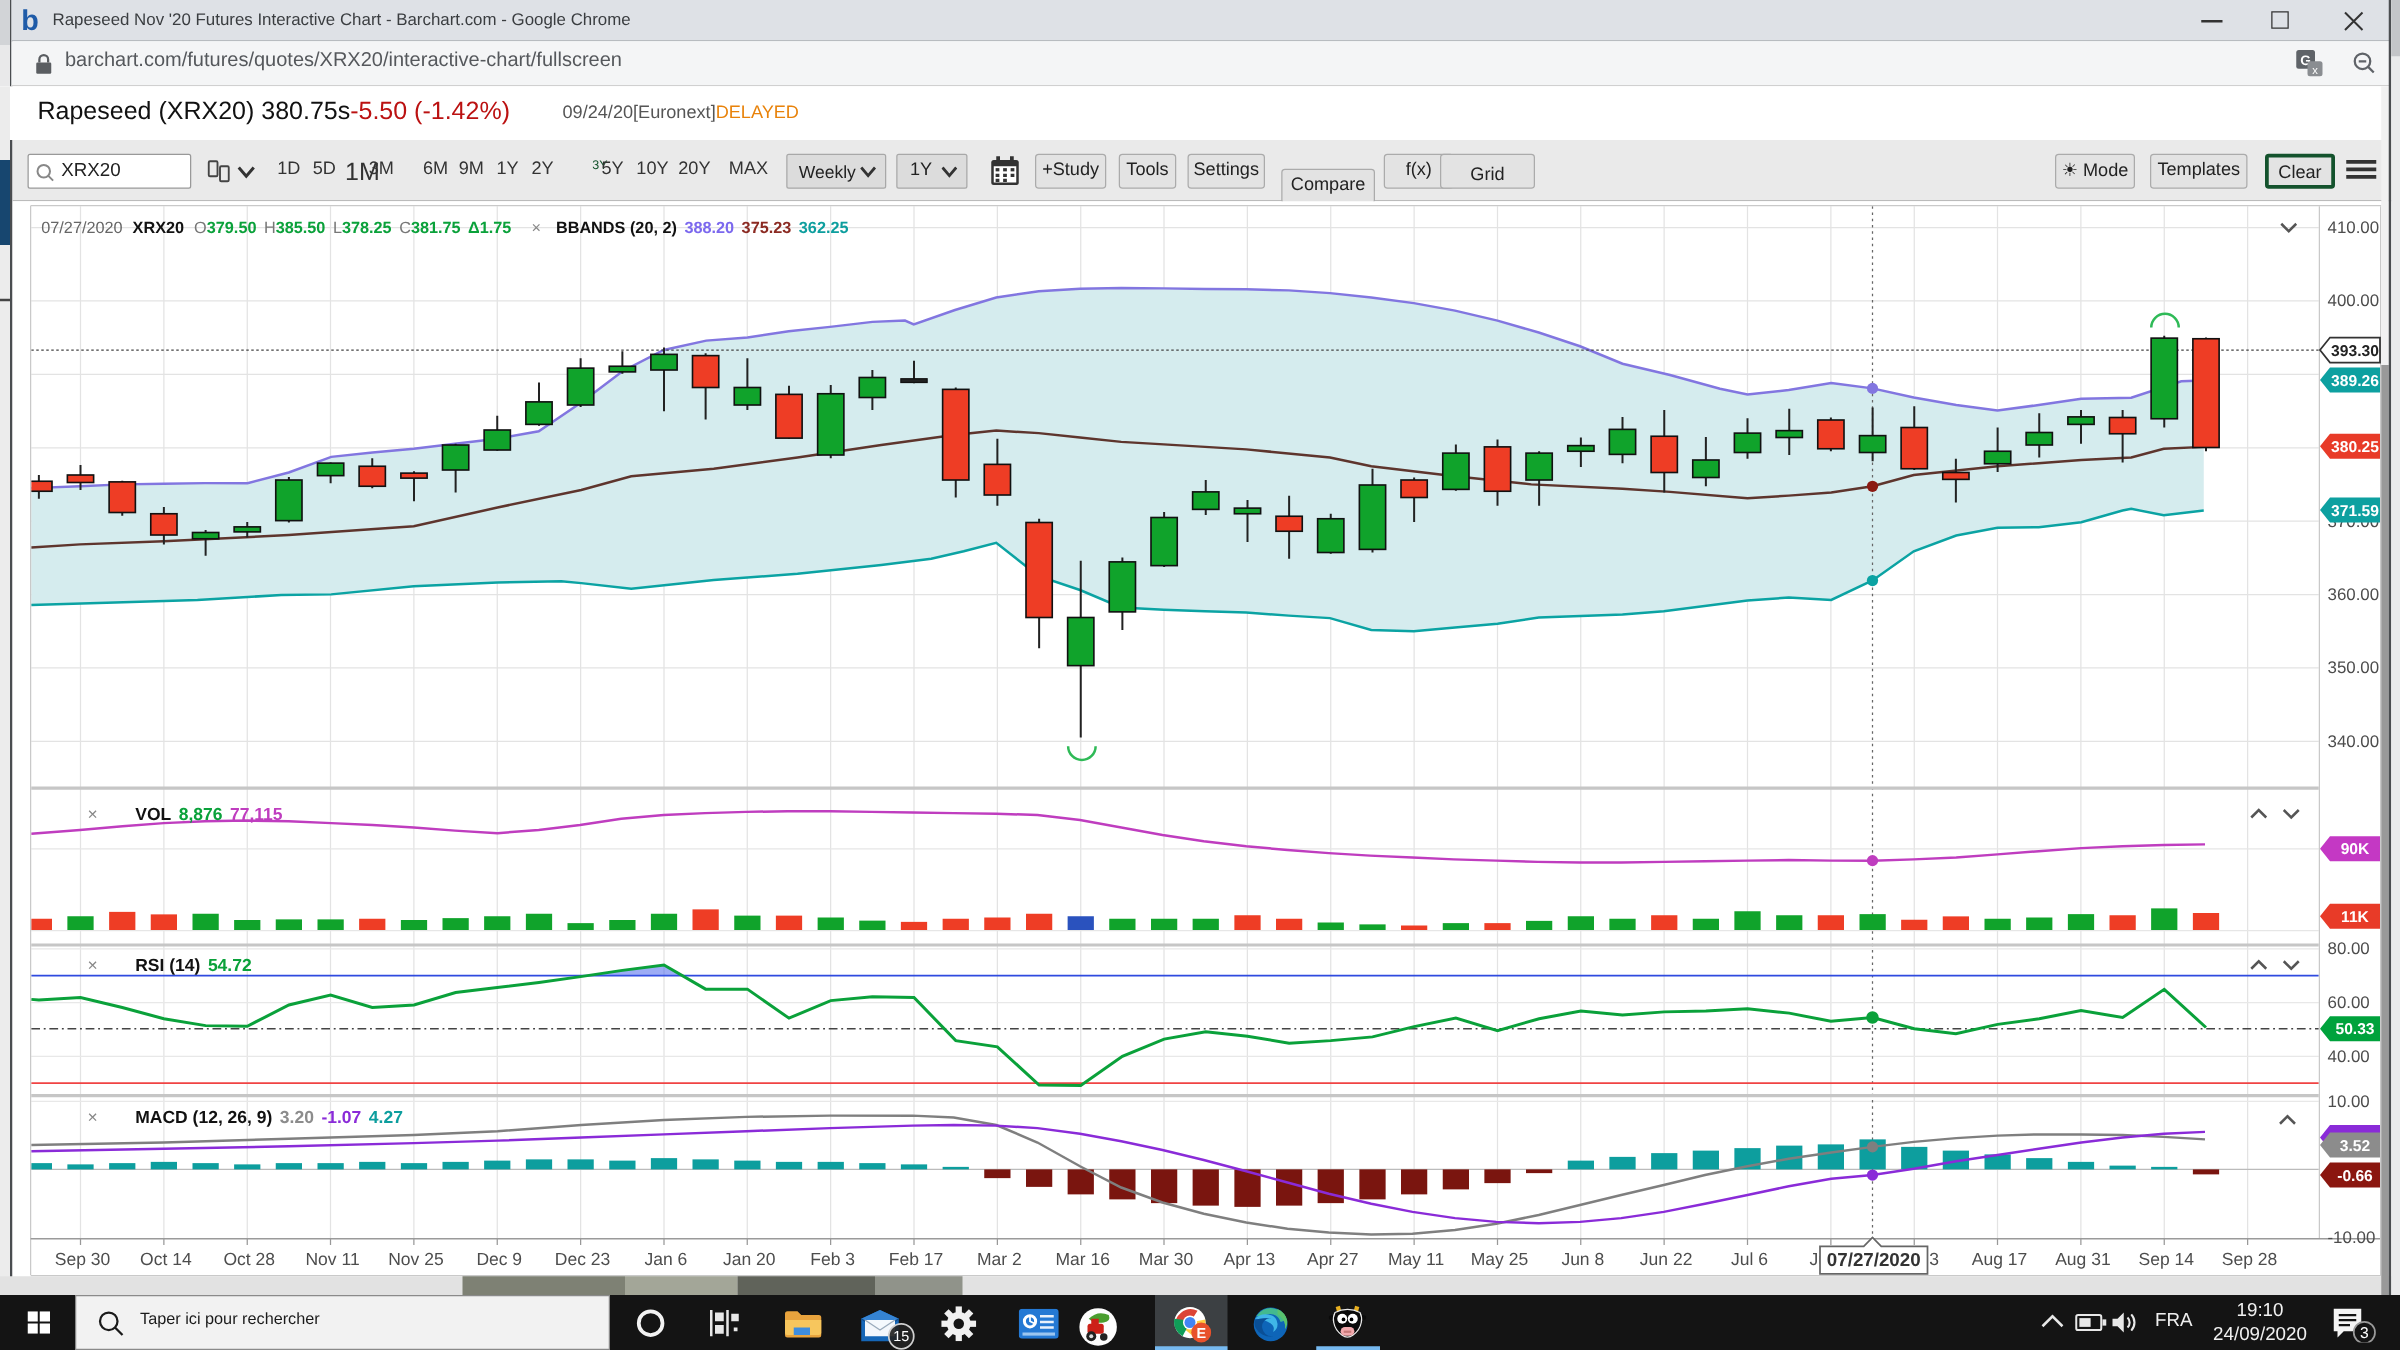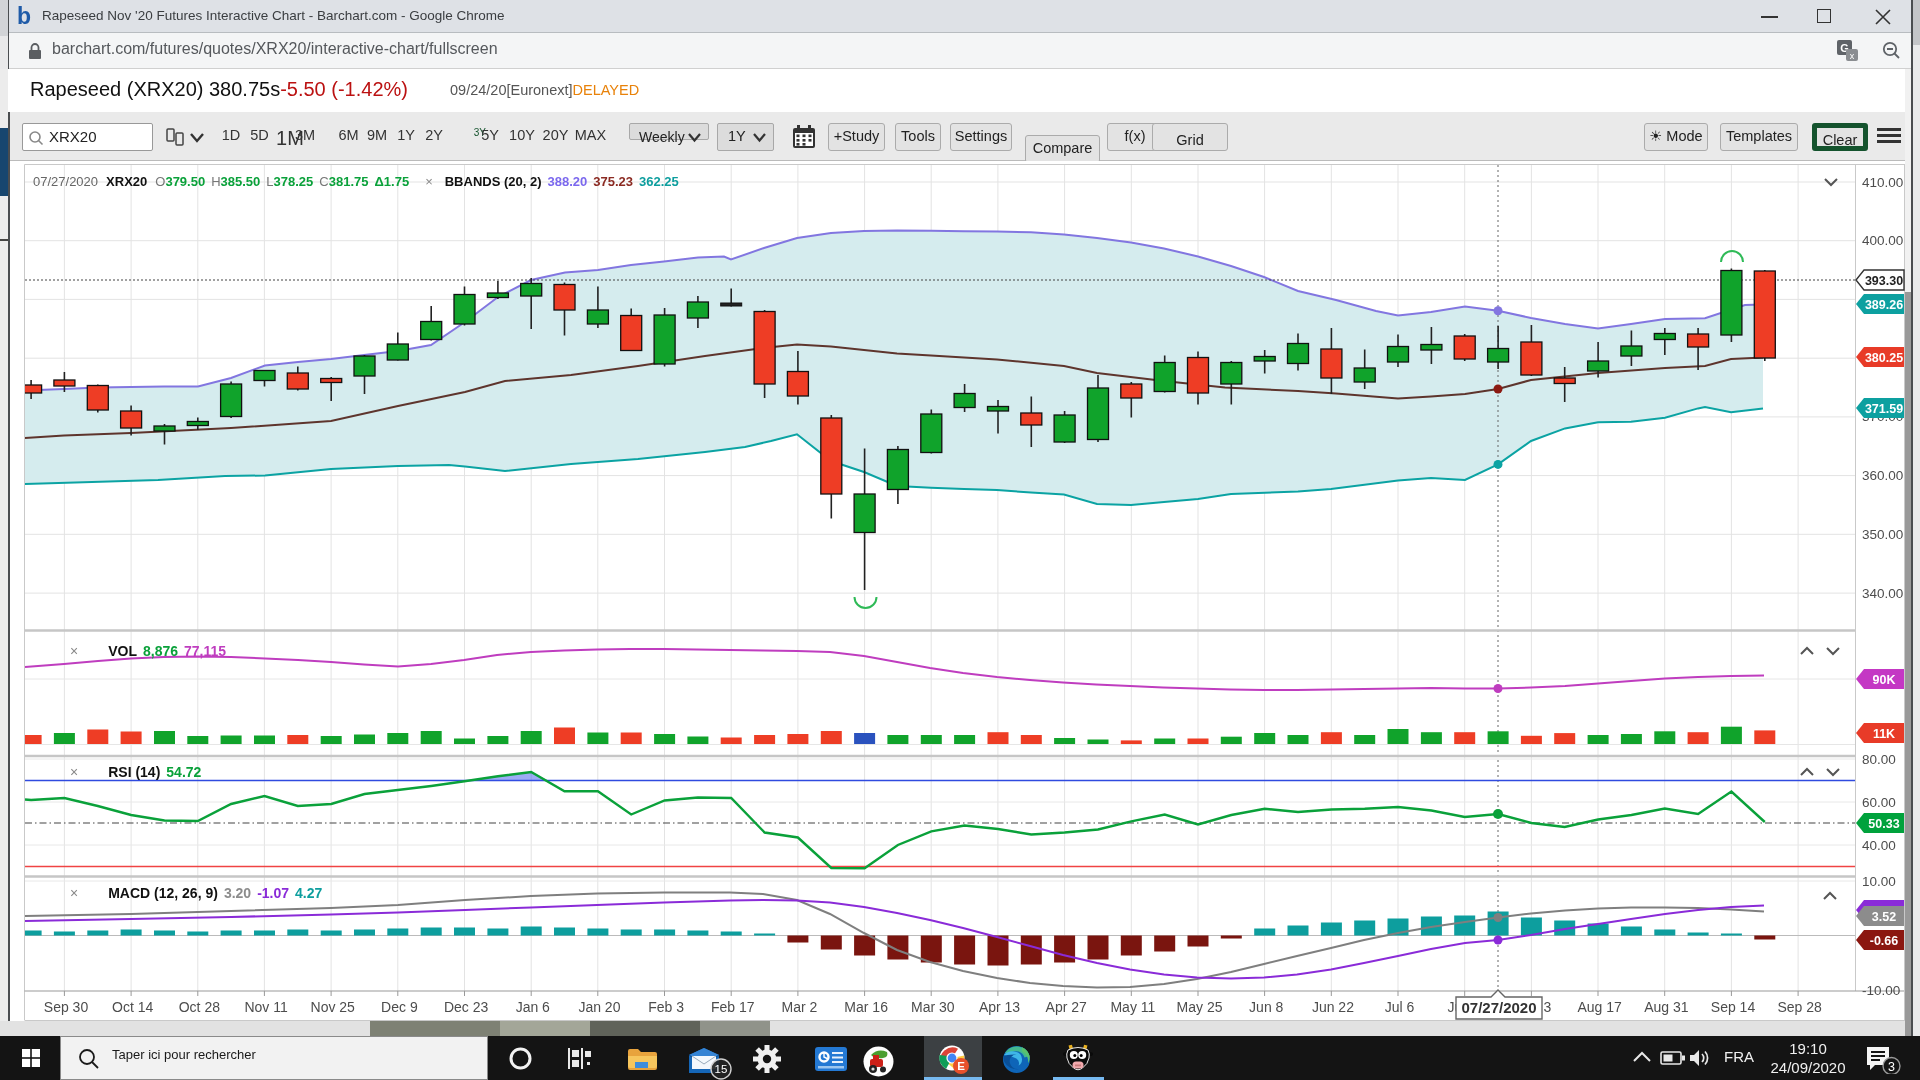--- a/index.html
+++ b/index.html
@@ -60,22 +60,22 @@
     <div class="abs" style="left:256px;top:15px;width:48px;text-align:center;font-size:20px;color:#333">1M</div>
     <div class="abs" style="left:285px;top:15px;width:48px;font-size:14.5px;color:#333">3M</div>
     <div class="abs" style="left:314.5px;top:15px;width:48px;text-align:center;font-size:14.5px;color:#333">6M</div>
     <div class="abs" style="left:343px;top:15px;width:48px;text-align:center;font-size:14.5px;color:#333">9M</div>
     <div class="abs" style="left:372px;top:15px;width:48px;text-align:center;font-size:14.5px;color:#333">1Y</div>
     <div class="abs" style="left:400px;top:15px;width:48px;text-align:center;font-size:14.5px;color:#333">2Y</div>
     <div class="abs" style="left:428px;top:15px;width:48px;text-align:right;font-size:10px;color:#14532d">3Y</div>
     <div class="abs" style="left:456px;top:15px;width:48px;text-align:center;font-size:14.5px;color:#333">5Y</div>
     <div class="abs" style="left:488px;top:15px;width:48px;text-align:center;font-size:14.5px;color:#333">10Y</div>
     <div class="abs" style="left:521.5px;top:15px;width:48px;text-align:center;font-size:14.5px;color:#333">20Y</div>
-    <div class="abs" style="left:556.5px;top:15px;width:48px;text-align:center;font-size:14.5px;color:#333">MAX</div>
-  <div class="abs" style="left:619px;top:11px;width:80px;height:17px;background:#dcdcdc;border:1px solid #a8a8a8;border-radius:2px;font-size:14px;color:#222;padding:5px 4px 0 9px">Weekly
+    <div class="abs" style="left:556.5px;top:15px;width:48px;text-align:right;font-size:14.5px;color:#333">MAX</div>
+  <div class="abs" style="left:619px;top:11px;width:80px;height:28px;background:#dcdcdc;border:1px solid #a8a8a8;border-radius:2px;font-size:14px;color:#222;padding:5px 4px 0 9px">Weekly
     <svg class="abs" style="right:7px;top:9px" width="13" height="10">
         <path d="M1 1 l5.5 6.5 L12 1" fill="none" stroke="#333" stroke-width="2.2"></path>
       </svg></div>
   <div class="abs" style="left:707px;top:11px;width:57px;height:28px;background:#dcdcdc;border:1px solid #a8a8a8;border-radius:2px;font-size:14.5px;color:#222;padding:4px 0 0 10px">1Y
     <svg class="abs" style="right:7px;top:9px" width="13" height="10">
         <path d="M1 1 l5.5 6.5 L12 1" fill="none" stroke="#333" stroke-width="2.2"></path>
       </svg></div>
   <svg class="abs" style="left:781px;top:12px" width="26" height="26">
       <rect x="2" y="4" width="22" height="20" rx="2" fill="#333"></rect>
       <rect x="6" y="1" width="3" height="6" fill="#333"></rect>
@@ -93,21 +93,21 @@
       </g>
     </svg>
   <div class="abs" style="left:818px;top:11px;width:57px;height:28px;background:#e3e3e3;border:1px solid #ababab;border-radius:3px;font-size:14.5px;color:#222;text-align:center;padding-top:4px">+Study</div>
     <div class="abs" style="left:885px;top:11px;width:46px;height:28px;background:#e3e3e3;border:1px solid #ababab;border-radius:3px;font-size:14.5px;color:#222;text-align:center;padding-top:4px">Tools</div>
     <div class="abs" style="left:940px;top:11px;width:62px;height:28px;background:#e3e3e3;border:1px solid #ababab;border-radius:3px;font-size:14.5px;color:#222;text-align:center;padding-top:4px">Settings</div>
     <div class="abs" style="left:1015px;top:23px;width:75px;height:28px;background:#e3e3e3;border:1px solid #ababab;border-radius:3px;font-size:14.5px;color:#222;text-align:center;padding-top:4px">Compare</div>
     <div class="abs" style="left:1097px;top:11px;width:56px;height:28px;background:#e3e3e3;border:1px solid #ababab;border-radius:3px;font-size:14.5px;color:#222;text-align:center;padding-top:4px">f(x)</div>
     <div class="abs" style="left:1142px;top:11px;width:76px;height:28px;background:#e3e3e3;border:1px solid #ababab;border-radius:3px;font-size:14.5px;color:#222;text-align:center;padding-top:8px">Grid</div>
     <div class="abs" style="left:1634px;top:11px;width:64px;height:28px;background:#e3e3e3;border:1px solid #ababab;border-radius:3px;font-size:14.5px;color:#222;text-align:center;padding-top:4px">☀ Mode</div>
     <div class="abs" style="left:1710px;top:11px;width:78px;height:28px;background:#e3e3e3;border:1px solid #ababab;border-radius:3px;font-size:14.5px;color:#222;text-align:center;padding-top:4px">Templates</div>
-    <div class="abs" style="left:1802px;top:11px;width:56px;height:28px;background:#e3e3e3;border:5px solid #14532d;border-radius:3px;font-size:14.5px;color:#222;text-align:center;padding-top:4px">Clear</div>
+    <div class="abs" style="left:1802px;top:11px;width:56px;height:28px;background:#e3e3e3;border:3px solid #14532d;border-radius:3px;font-size:14.5px;color:#222;text-align:center;padding-top:4px">Clear</div>
     <div class="abs" style="left:1867px;top:14px;width:24px;height:22px">
       <div style="height:3px;background:#333;margin:2px 0 3px"></div>
       <div style="height:3px;background:#333;margin-bottom:3px"></div>
       <div style="height:3px;background:#333"></div>
     </div>
 </div>
 <svg width="1920" height="966" viewBox="0 69 1920 966" style="position:absolute;left:0;top:69px">
     <rect x="10" y="161" width="1895" height="874" fill="#fff"></rect>
     <path d="M64.4 165V991 M131.1 165V991 M197.8 165V991 M264.4 165V991 M331.1 165V991 M397.8 165V991 M464.5 165V991 M531.2 165V991 M597.8 165V991 M664.5 165V991 M731.2 165V991 M797.9 165V991 M864.6 165V991 M931.2 165V991 M997.9 165V991 M1064.6 165V991 M1131.3 165V991 M1198.0 165V991 M1264.6 165V991 M1331.3 165V991 M1398.0 165V991 M1464.7 165V991 M1531.4 165V991 M1598.0 165V991 M1664.7 165V991 M1731.4 165V991 M1798.1 165V991" stroke="#e3e3e3" stroke-width="1" fill="none"></path>
     <path d="M25 182.0H1855 M25 240.7H1855 M25 299.4H1855 M25 358.2H1855 M25 416.9H1855 M25 475.6H1855 M25 534.3H1855 M25 593.1H1855" stroke="#e3e3e3" stroke-width="1" fill="none"></path>

